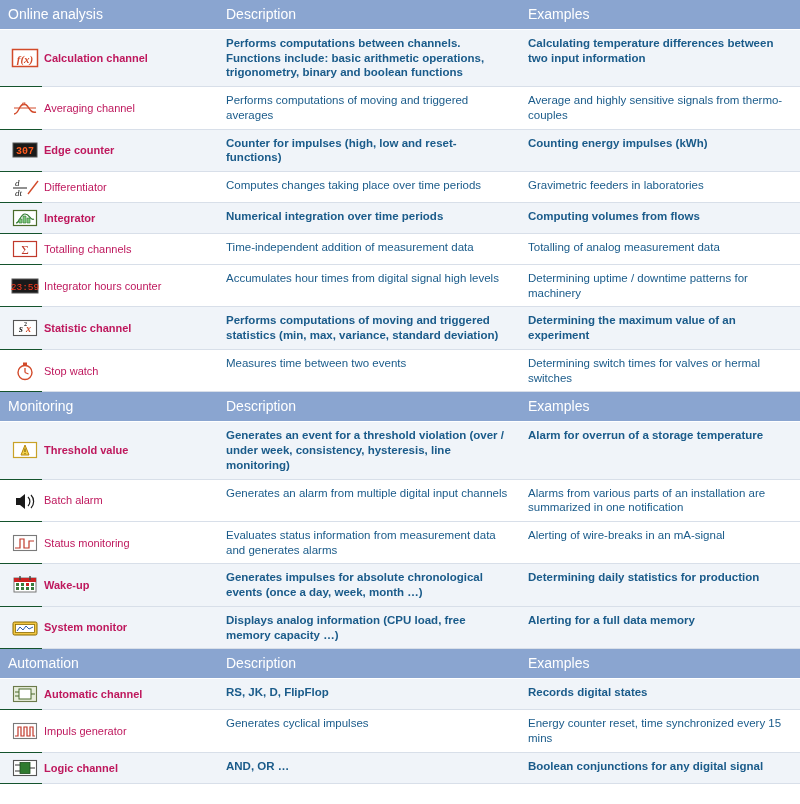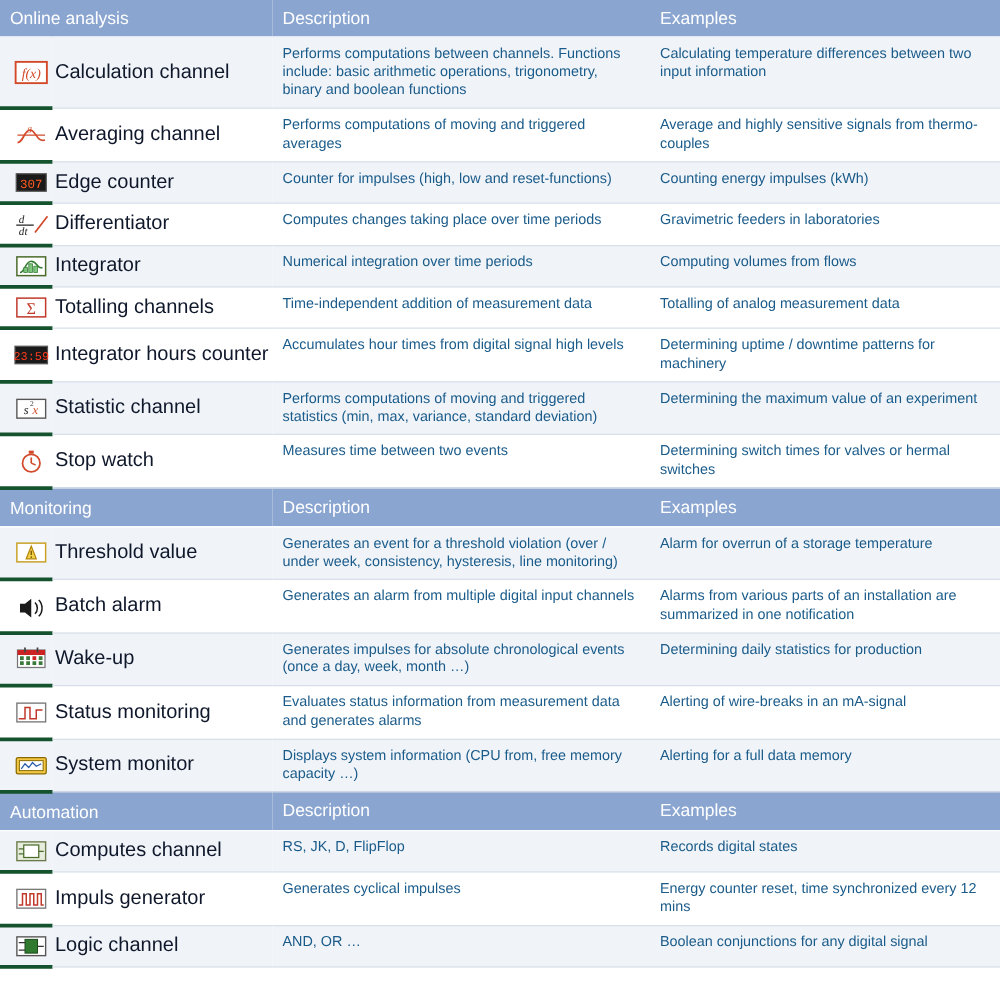--- a/index.html
+++ b/index.html
@@ -49,30 +49,30 @@
     padding: 6px 8px 6px 8px;
     border-bottom: 1px solid #d8dfe9;
     color: #1a5b8a;
     font-size: 11.5px;
     line-height: 1.28;
   }
   tr.row td.icon-cell {
     padding: 4px 0 4px 8px;
     text-align: center;
     vertical-align: middle;
-    border-bottom: 3px solid #14532d;
+    border-bottom: 1px solid #14532d;
   }
   tr.row td.name-cell {
     padding-left: 2px;
     vertical-align: middle;
-    font-size: 16px;
-    color: #0f172a;
+    font-size: 11px;
+    color: #be185d;
     white-space: nowrap;
   }
-  tr.row.band td { background: #f0f4f9; }
+  tr.row.band td { background: #f0f4f9; font-weight: bold; }
   tr.row.plain td { background: #ffffff; }
 
   
   .ibox {
     width: 28px;
     height: 22px;
     display: inline-block;
     position: relative;
     vertical-align: middle;
   }
@@ -203,83 +203,83 @@
         <tr class="row plain">
           <td class="icon-cell"><span class="ibox"><svg width="28" height="22" viewBox="0 0 28 22" xmlns="http://www.w3.org/2000/svg">
                 <path d="M5 9 L9 9 L14 5 L14 20 L9 16 L5 16 Z" fill="#1a1a1a"></path>
                 <path d="M17 8 C19.5 10.5 19.5 14.5 17 17" fill="none" stroke="#1a1a1a" stroke-width="1.2"></path>
                 <path d="M20 6 C23.5 9.5 23.5 15.5 20 19" fill="none" stroke="#1a1a1a" stroke-width="1.2"></path>
               </svg></span></td>
           <td class="name-cell">Batch alarm</td>
           <td class="desc-cell">Generates an alarm from multiple digital input channels</td>
           <td class="ex-cell">Alarms from various parts of an installation are summarized in one notification</td>
         </tr>
+        <tr class="row plain">
+          <td class="icon-cell"><span class="ibox"><svg width="28" height="22" viewBox="0 0 28 22" xmlns="http://www.w3.org/2000/svg">
+                <rect x="2.5" y="3.5" width="23" height="15" fill="#ffffff" stroke="#7a7a7a" stroke-width="1.1"></rect>
+                <path d="M4 16 L9 16 L9 7 L13 7 L13 16 L18 16 L18 9 L23 9" fill="none" stroke="#c0392b" stroke-width="1.2"></path>
+              </svg></span></td>
+          <td class="name-cell">Status monitoring</td>
+          <td class="desc-cell">Evaluates status information from measurement data and generates alarms</td>
+          <td class="ex-cell">Alerting of wire-breaks in an mA-signal</td>
+        </tr>
         <tr class="row band">
           <td class="icon-cell"><span class="ibox"><svg width="28" height="22" viewBox="0 0 28 22" xmlns="http://www.w3.org/2000/svg">
                 <rect x="3" y="4" width="22" height="14" fill="#ffffff" stroke="#777" stroke-width="1"></rect>
                 <rect x="3" y="4" width="22" height="4" fill="#cc2222"></rect>
                 <line x1="9" y1="2" x2="9" y2="6" stroke="#444" stroke-width="1.4"></line>
                 <line x1="19" y1="2" x2="19" y2="6" stroke="#444" stroke-width="1.4"></line>
                 <rect x="5" y="9" width="3" height="3" fill="#3a7a3a"></rect>
                 <rect x="10" y="9" width="3" height="3" fill="#3a7a3a"></rect>
                 <rect x="15" y="9" width="3" height="3" fill="#cc2222"></rect>
                 <rect x="20" y="9" width="3" height="3" fill="#3a7a3a"></rect>
                 <rect x="5" y="13" width="3" height="3" fill="#3a7a3a"></rect>
                 <rect x="10" y="13" width="3" height="3" fill="#3a7a3a"></rect>
                 <rect x="15" y="13" width="3" height="3" fill="#3a7a3a"></rect>
                 <rect x="20" y="13" width="3" height="3" fill="#3a7a3a"></rect>
               </svg></span></td>
           <td class="name-cell">Wake-up</td>
           <td class="desc-cell">Generates impulses for absolute chronological events (once a day, week, month …)</td>
           <td class="ex-cell">Determining daily statistics for production</td>
         </tr>
-        <tr class="row plain">
-          <td class="icon-cell"><span class="ibox"><svg width="28" height="22" viewBox="0 0 28 22" xmlns="http://www.w3.org/2000/svg">
-                <rect x="2.5" y="3.5" width="23" height="15" fill="#ffffff" stroke="#7a7a7a" stroke-width="1.1"></rect>
-                <path d="M4 16 L9 16 L9 7 L13 7 L13 16 L18 16 L18 9 L23 9" fill="none" stroke="#c0392b" stroke-width="1.2"></path>
-              </svg></span></td>
-          <td class="name-cell">Status monitoring</td>
-          <td class="desc-cell">Evaluates status information from measurement data and generates alarms</td>
-          <td class="ex-cell">Alerting of wire-breaks in an mA-signal</td>
-        </tr>
         <tr class="row band">
           <td class="icon-cell"><span class="ibox"><svg width="28" height="22" viewBox="0 0 28 22" xmlns="http://www.w3.org/2000/svg">
                 <rect x="2" y="5" width="24" height="13" rx="1.5" fill="#f2c744" stroke="#8a6a00" stroke-width="1"></rect>
                 <rect x="4.5" y="7.5" width="19" height="8" fill="#ffffff" stroke="#8a6a00" stroke-width="0.8"></rect>
                 <path d="M6 14 L9 10 L12 13 L15 9 L18 12 L22 10" fill="none" stroke="#2a5ba8" stroke-width="1"></path>
               </svg></span></td>
           <td class="name-cell">System monitor</td>
-          <td class="desc-cell">Displays system information (CPU from, free memory capacity …)</td>
+          <td class="desc-cell">Displays analog information (CPU load, free memory capacity …)</td>
           <td class="ex-cell">Alerting for a full data memory</td>
         </tr>
         <tr class="section-header">
           <td class="sh-title" colspan="2">Automation</td>
           <td>Description</td>
           <td>Examples</td>
         </tr>
         <tr class="row band">
           <td class="icon-cell"><span class="ibox"><svg width="28" height="22" viewBox="0 0 28 22" xmlns="http://www.w3.org/2000/svg">
                 <rect x="2.5" y="3.5" width="23" height="15" fill="#e7eddc" stroke="#6b7a4a" stroke-width="1.1"></rect>
                 <rect x="8" y="6" width="12" height="10" fill="#ffffff" stroke="#4a6b2a" stroke-width="1"></rect>
                 <line x1="4" y1="9" x2="8" y2="9" stroke="#4a6b2a" stroke-width="1"></line>
                 <line x1="4" y1="13" x2="8" y2="13" stroke="#4a6b2a" stroke-width="1"></line>
                 <line x1="20" y1="11" x2="24" y2="11" stroke="#4a6b2a" stroke-width="1"></line>
               </svg></span></td>
-          <td class="name-cell">Computes channel</td>
+          <td class="name-cell">Automatic channel</td>
           <td class="desc-cell">RS, JK, D, FlipFlop</td>
           <td class="ex-cell">Records digital states</td>
         </tr>
         <tr class="row plain">
           <td class="icon-cell"><span class="ibox"><svg width="28" height="22" viewBox="0 0 28 22" xmlns="http://www.w3.org/2000/svg">
                 <rect x="2.5" y="3.5" width="23" height="15" fill="#ffffff" stroke="#7a7a7a" stroke-width="1.1"></rect>
                 <path d="M4 16 L7 16 L7 7 L10 7 L10 16 L13 16 L13 7 L16 7 L16 16 L19 16 L19 7 L22 7 L22 16 L24 16" fill="none" stroke="#c0392b" stroke-width="1.2"></path>
               </svg></span></td>
           <td class="name-cell">Impuls generator</td>
           <td class="desc-cell">Generates cyclical impulses</td>
-          <td class="ex-cell">Energy counter reset, time synchronized every 12 mins</td>
+          <td class="ex-cell">Energy counter reset, time synchronized every 15 mins</td>
         </tr>
         <tr class="row band">
           <td class="icon-cell"><span class="ibox"><svg width="28" height="22" viewBox="0 0 28 22" xmlns="http://www.w3.org/2000/svg">
                 <rect x="2.5" y="3.5" width="23" height="15" fill="#ffffff" stroke="#555" stroke-width="1.1"></rect>
                 <rect x="9" y="5.5" width="10" height="11" fill="#2f7a2f" stroke="#1d4d1d" stroke-width="0.8"></rect>
                 <line x1="4" y1="8" x2="9" y2="8" stroke="#333" stroke-width="1"></line>
                 <line x1="4" y1="14" x2="9" y2="14" stroke="#333" stroke-width="1"></line>
                 <line x1="19" y1="11" x2="24" y2="11" stroke="#333" stroke-width="1"></line>
               </svg></span></td>
           <td class="name-cell">Logic channel</td>

